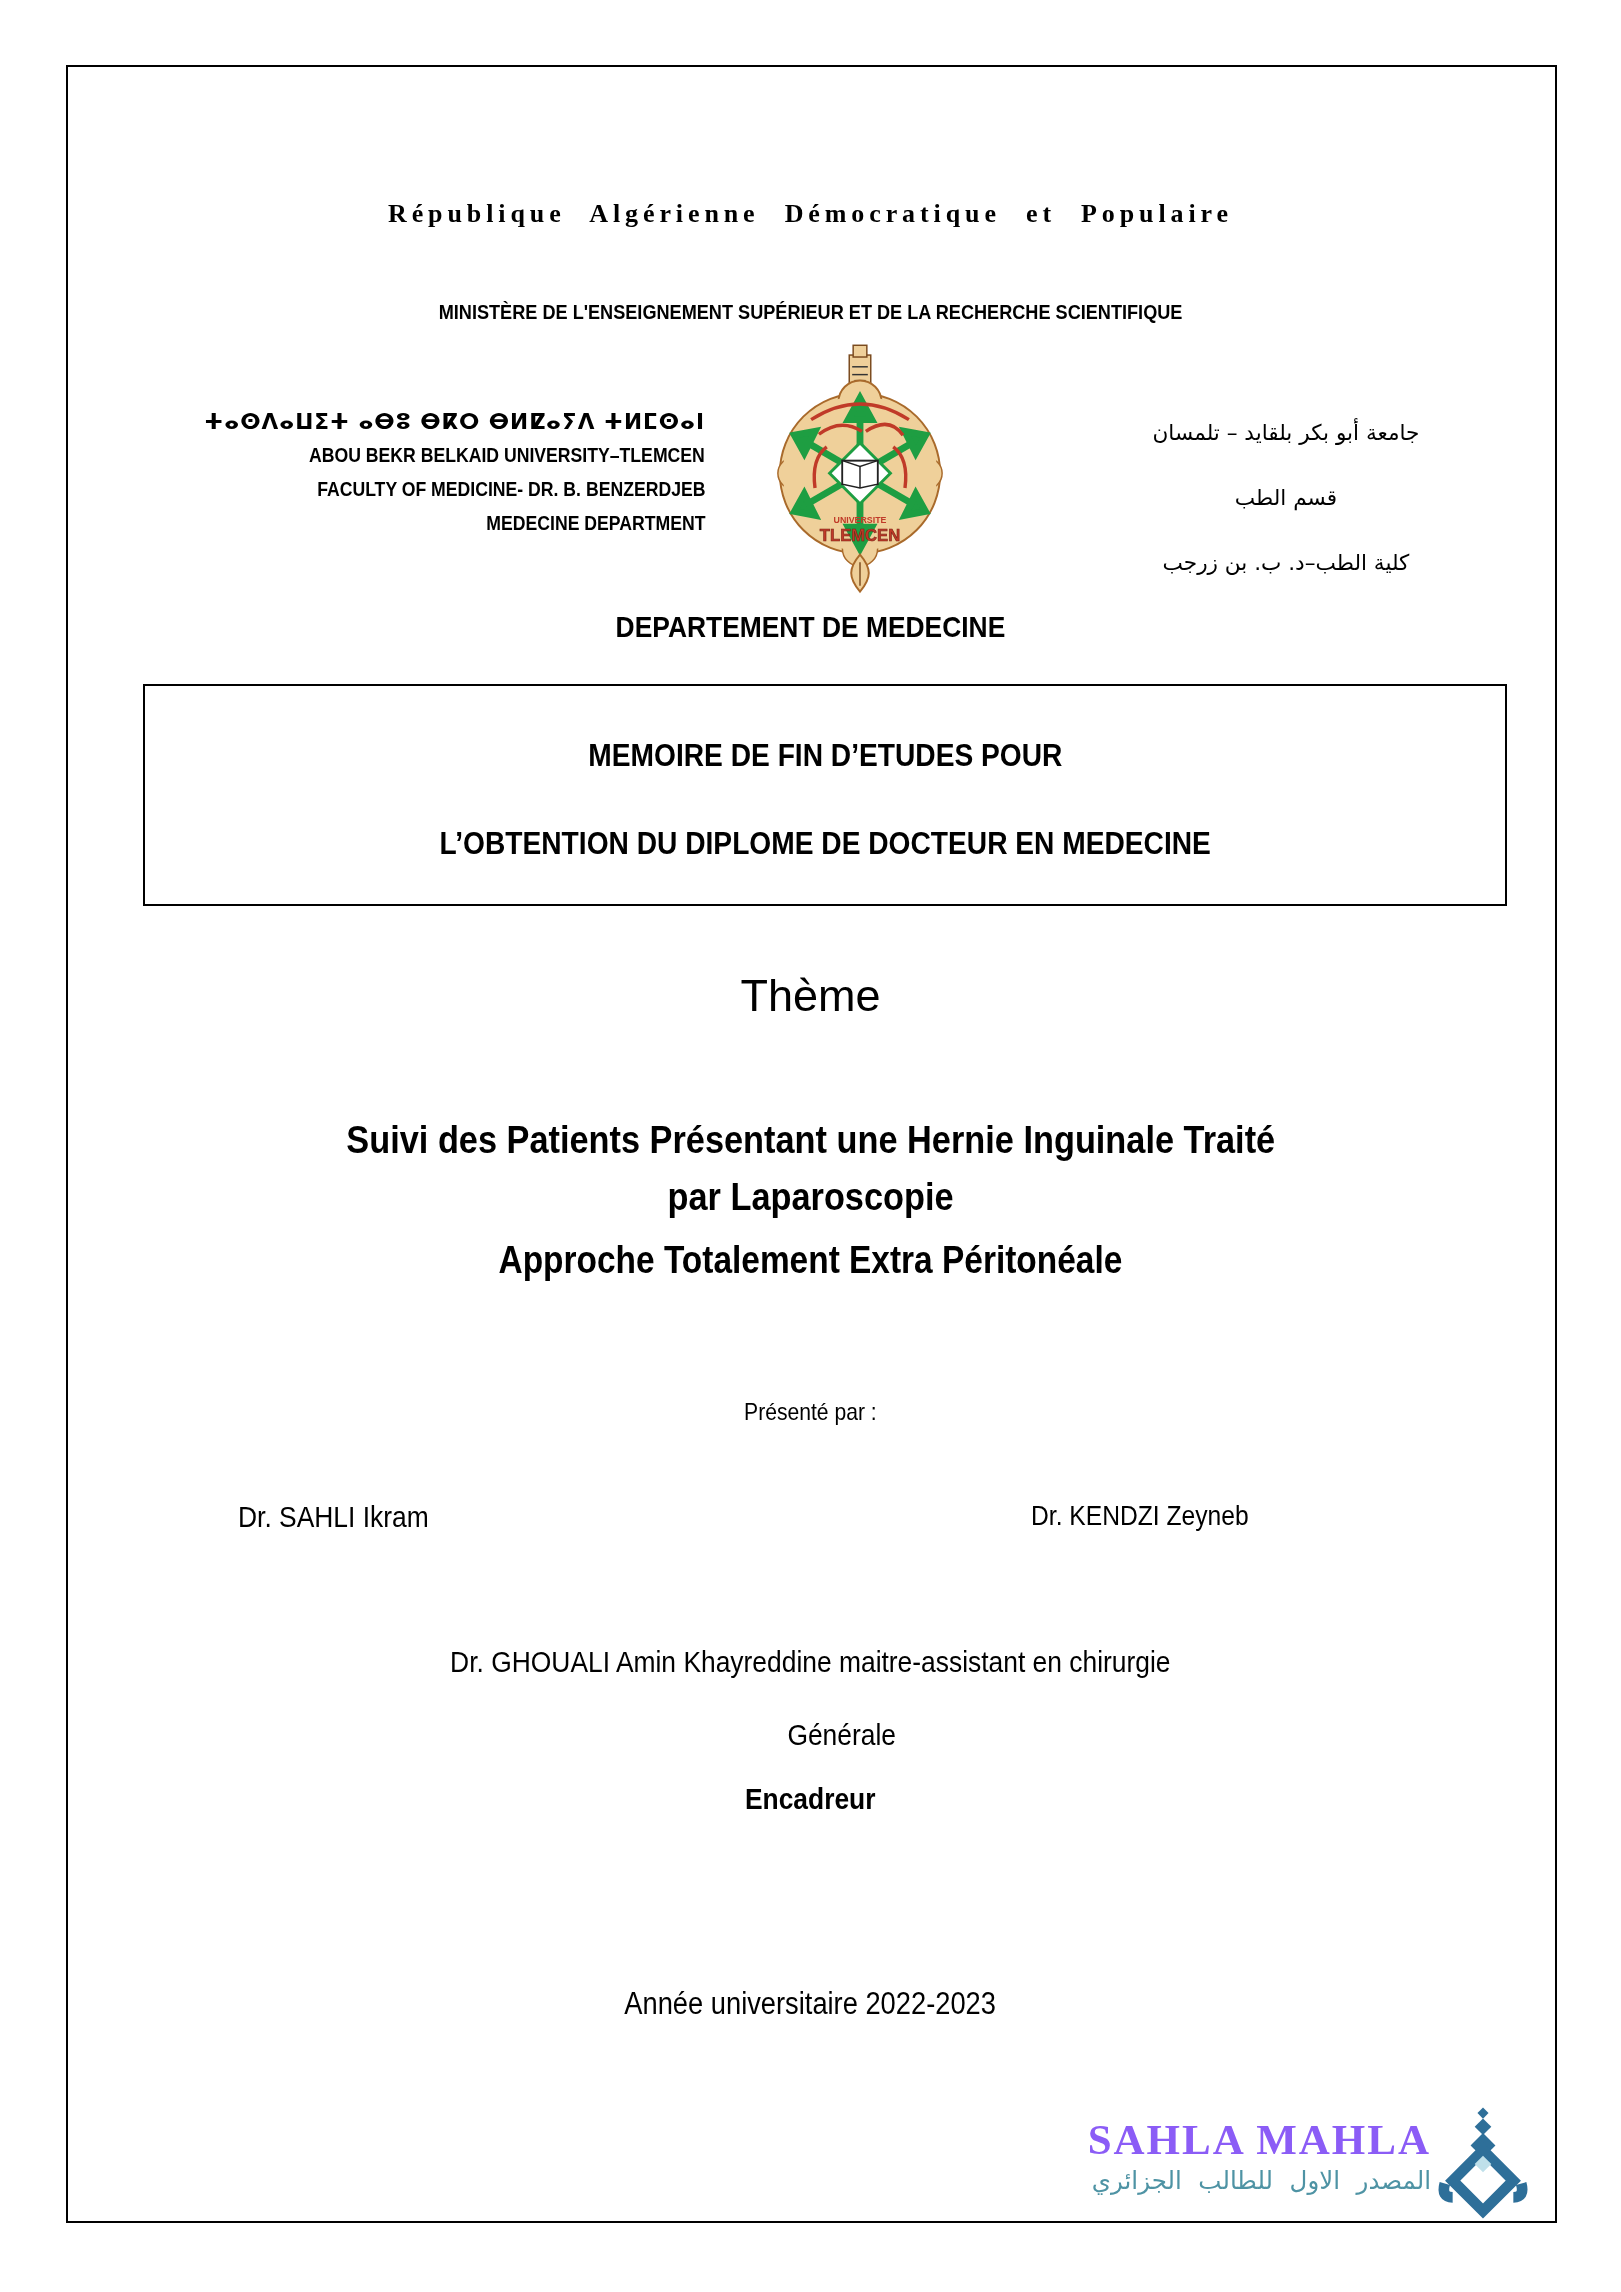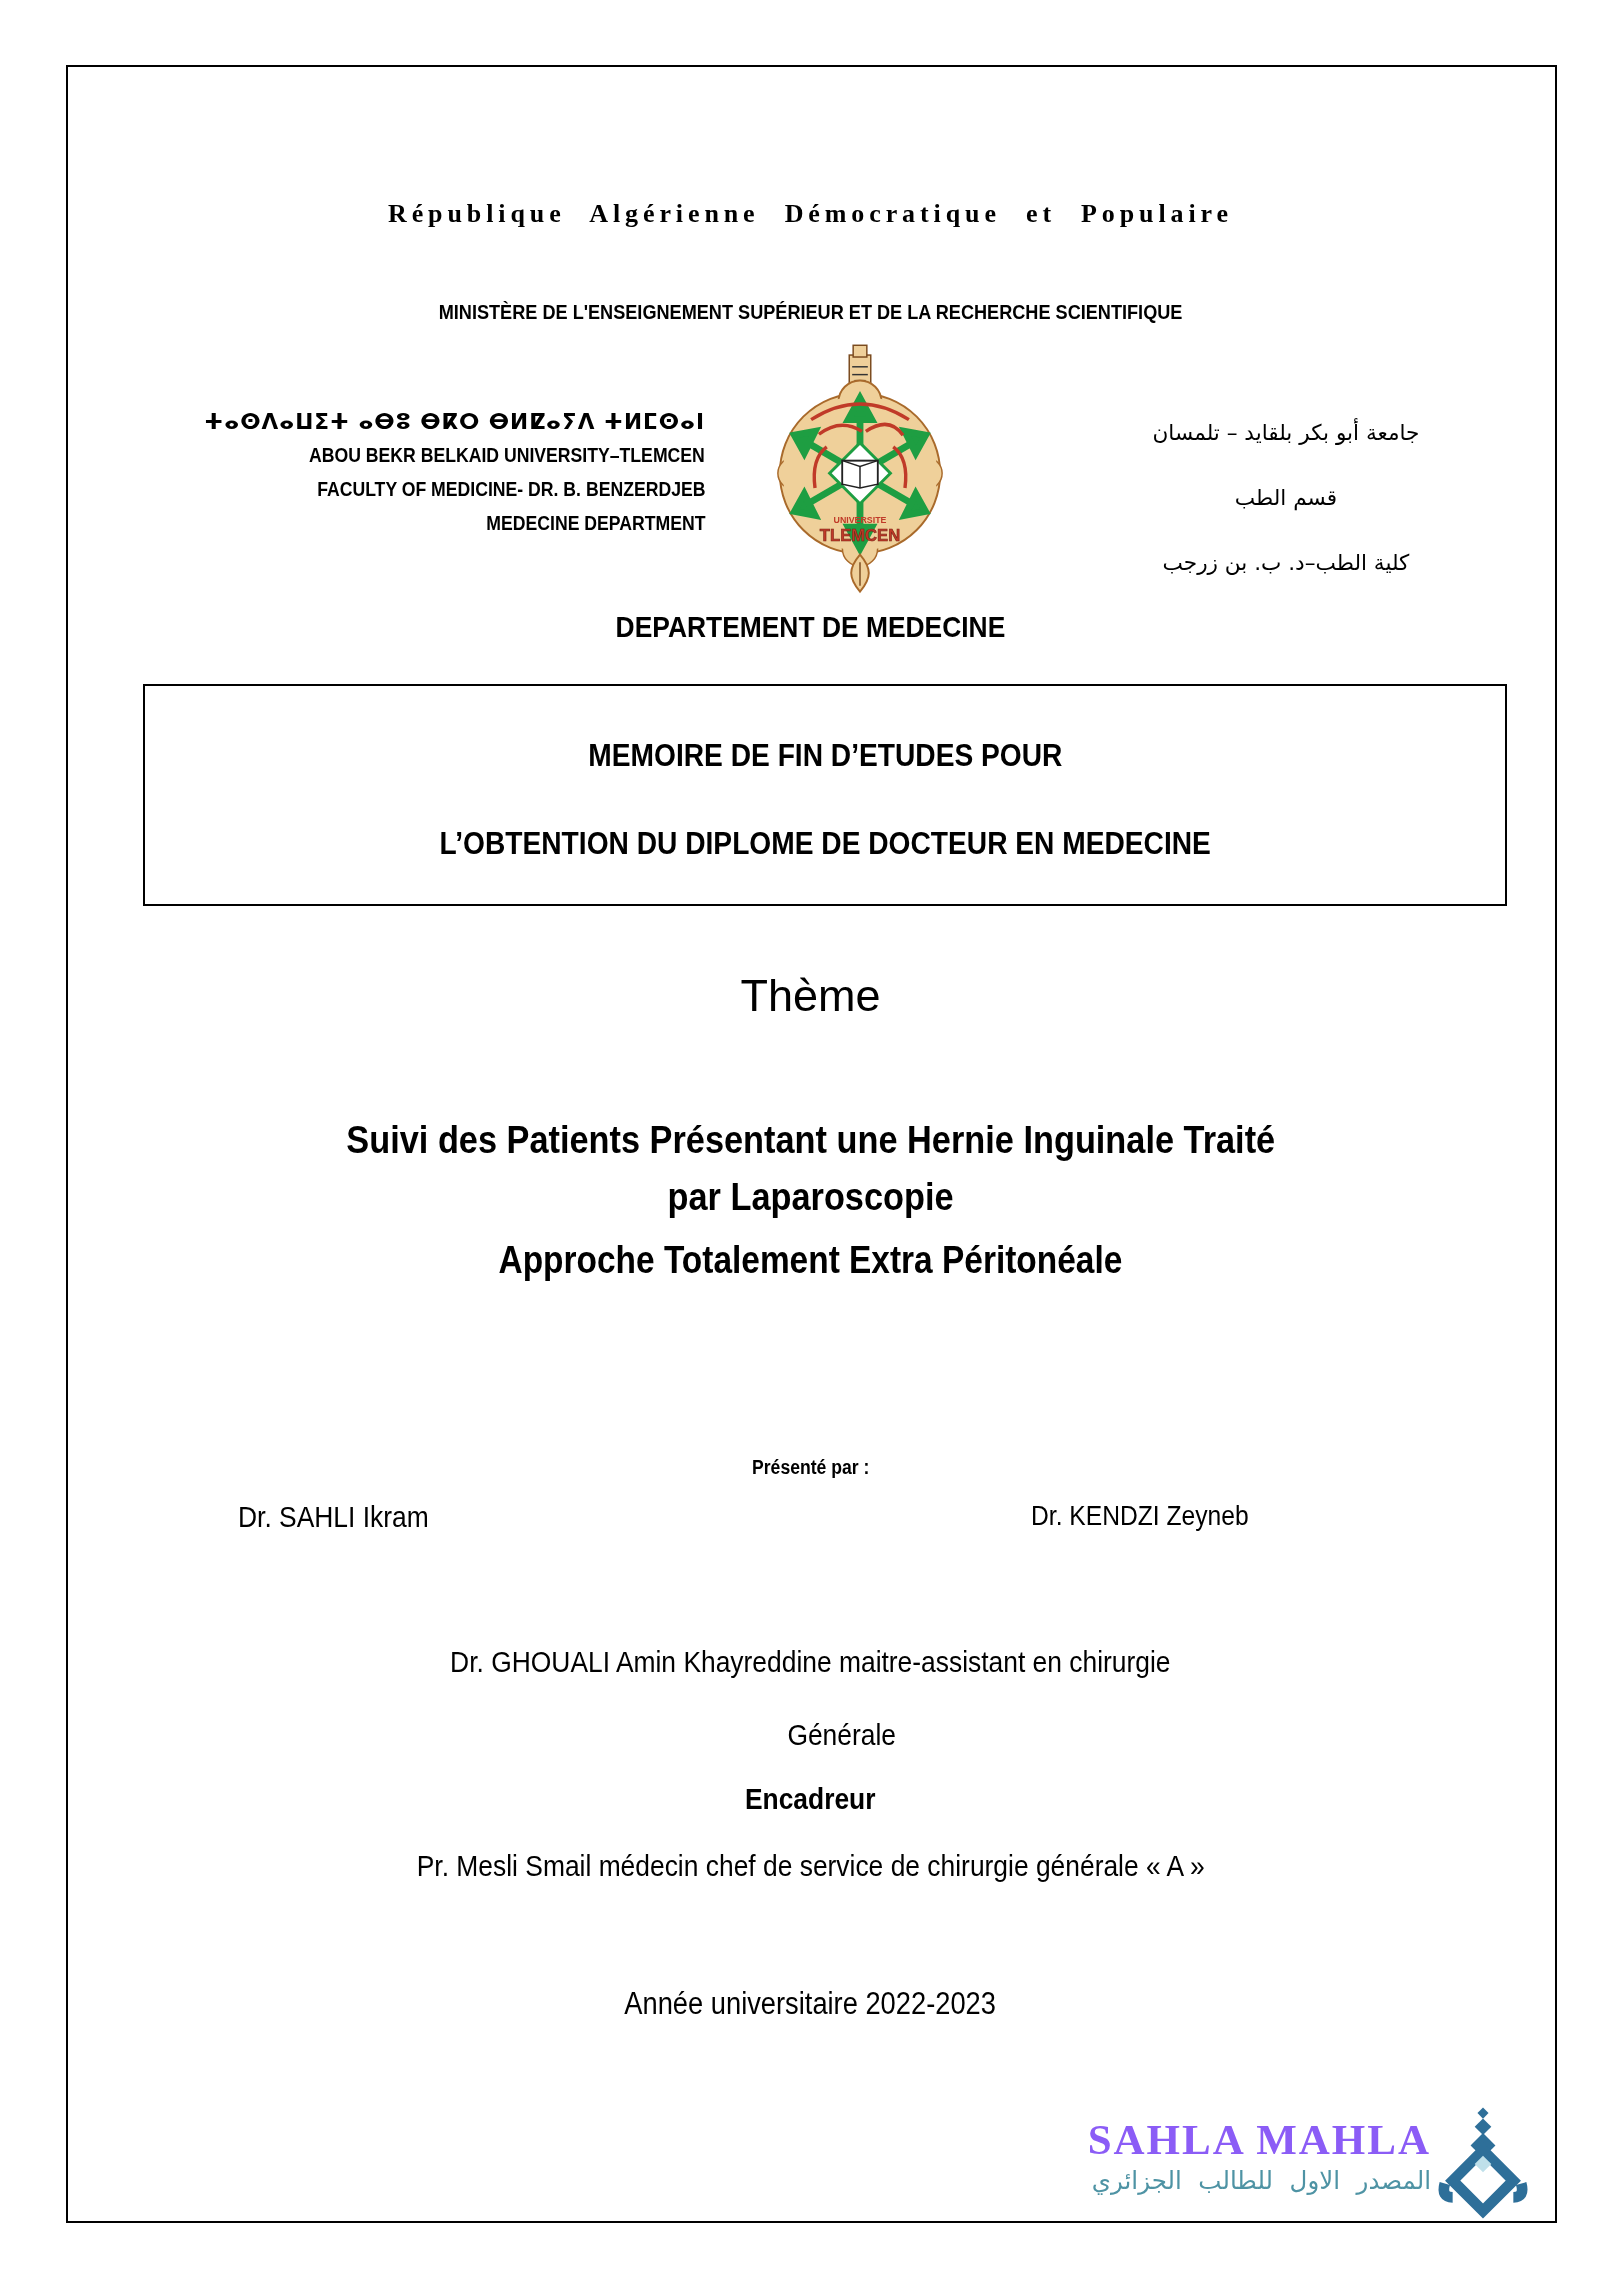--- a/index.html
+++ b/index.html
@@ -44,21 +44,21 @@
     border:2.9px solid #000; text-align:center;
   }
   .memoire-line1{margin-top:51px; font-size:32px; font-weight:bold;}
   .memoire-line2{margin-top:51px; font-size:32px; font-weight:bold;}
 
   .theme{top:970px; font-size:45px;}
 
   .thesis-main{top:1111px; font-size:39px; font-weight:bold; line-height:57px;}
   .thesis-sub{top:1239px; font-size:38px; font-weight:bold;}
 
-  .presented{top:1456px; font-size:20px;font-weight:bold;}
+  .presented{top:1398px; font-size:24px;}
   .author-left{left:238px; top:1500px; font-size:30px;}
   .author-right{left:1031px; top:1500px; font-size:28px;}
 
   .sup1{top:1645px; font-size:30px;}
   .sup2{top:1718px; font-size:30px;padding-left:31px;}
   .sup-head{top:1782px; font-size:30px; font-weight:bold;}
   .sup3{top:1849px; font-size:30px;}
 
   .year{top:1986px; font-size:31px;}
 
@@ -173,21 +173,20 @@
   <div class="abs ctr thesis-sub"><span class="narrow">Approche Totalement Extra Péritonéale</span></div>
 
   <div class="abs ctr presented"><span class="narrow">Présenté par :</span></div>
 
   <div class="abs author-left"><span class="narrow-l">Dr. SAHLI Ikram</span></div>
   <div class="abs author-right"><span class="narrow-l">Dr. KENDZI Zeyneb</span></div>
 
   <div class="abs ctr sup1"><span class="narrow">Dr. GHOUALI Amin Khayreddine maitre-assistant en chirurgie</span></div>
   <div class="abs ctr sup2"><span class="narrow">Générale</span></div>
   <div class="abs ctr sup-head"><span class="narrow">Encadreur</span></div>
-  <div class="abs ctr sup3"><span class="narrow">Pr. Mesli Smail médecin chef de service de chirurgie générale « A »</span></div>
 
   <div class="abs ctr year"><span class="narrow">Année universitaire 2022-2023</span></div>
 
   <div class="abs wm-text">
     <div class="wm-brand" style="color:#8b5cf6;">SAHLA MAHLA</div>
     <div class="wm-tagline" dir="rtl" style="color:#4e93a4;">المصدر الاول للطالب الجزائري</div>
   </div>
   <svg class="wm-mark" width="92" height="114" viewBox="0 0 94 116">
     <g fill="#2e6f99">
       <rect x="43" y="2" width="8" height="8" transform="rotate(45 47 6)"></rect>

